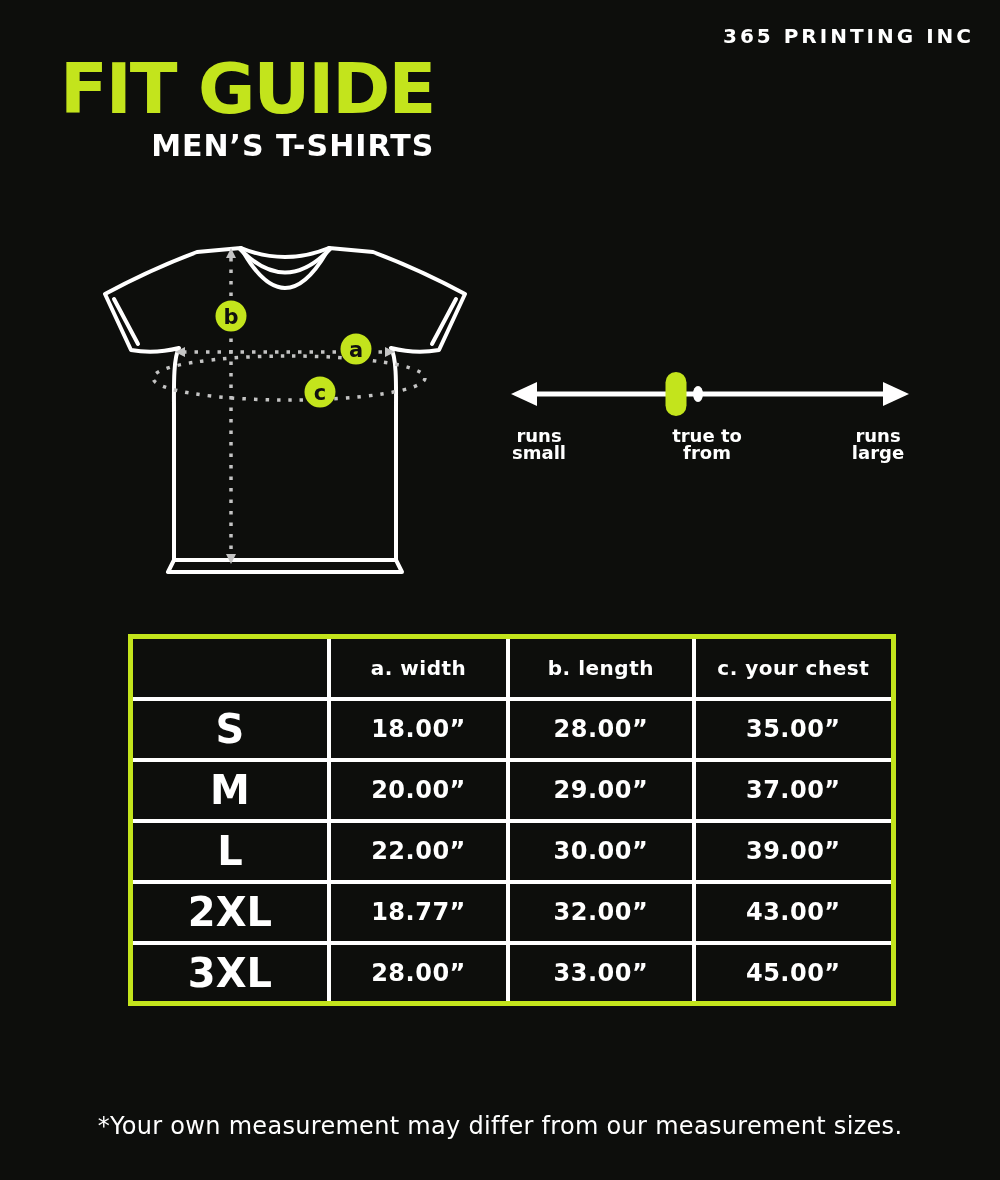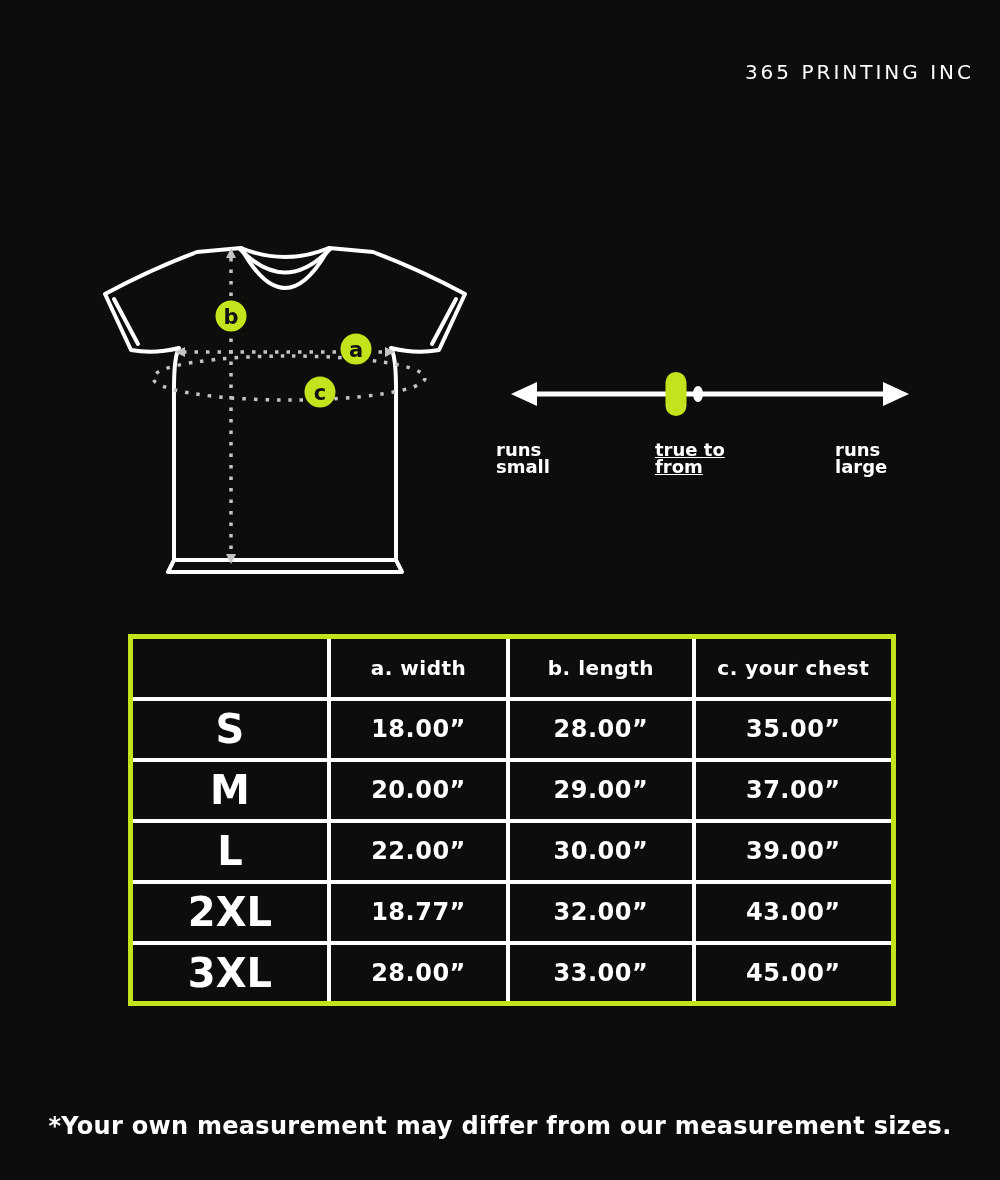--- a/index.html
+++ b/index.html
@@ -1,63 +1,67 @@
 <!DOCTYPE html>
 <html style="--accent: #c3e41c; --bg: #0d0e0c; --fg: #ffffff;"><head>
 <meta charset="utf-8">
 <style>
   :root { --accent:#c3e41c; --bg:#0d0e0c; --fg:#ffffff; }
   * { box-sizing:border-box; }
   body { margin:0; background:var(--bg); font-family:"DejaVu Sans", sans-serif; }
   .page { position:relative; width:1000px; height:1180px; background:var(--bg); overflow:hidden; }
 
-  .brand { position:absolute; top:24px; right:26px; font-size:20px; font-weight:normal;
-           letter-spacing:3px; color:var(--fg); white-space:nowrap;margin-top:36px; }
+  .brand { position:absolute; top:24px; right:26px; font-size:20px; font-weight:bold;
+           letter-spacing:3px; color:var(--fg); white-space:nowrap; }
 
   .title-block { position:absolute; left:60px; top:54px; width:max-content; }
   .title { margin:0; font-size:70px; line-height:1.0; letter-spacing:-2px;
            color:var(--accent); font-weight:bold; white-space:nowrap; }
   .subtitle { margin-top:4px; text-align:right; font-size:30px; font-weight:bold;
               color:var(--fg); letter-spacing:1px; }
 
   .tshirt-svg { position:absolute; left:93px; top:240px; }
   .scale-svg  { position:absolute; left:505px; top:358px; }
 
   .shirt-line { stroke:#ffffff; stroke-width:4; fill:none; stroke-linejoin:round; stroke-linecap:round; }
   .dash-line  { stroke:#c4c4c4; stroke-width:3.5; fill:none; stroke-dasharray:3.5 8; }
   .dash-arrow { fill:#c4c4c4; }
   .accent-fill{ fill:var(--accent); }
   .marker-letter { font-family:"DejaVu Sans", sans-serif; font-size:21px; font-weight:bold;
                    fill:#101010; text-anchor:middle; }
 
-  .scale-label { position:absolute; top:441px; color:var(--fg); font-weight:bold;
-                 font-size:18px; line-height:17px; text-align:left; }
+  .scale-label { position:absolute; top:427px; color:var(--fg); font-weight:bold;
+                 font-size:18px; line-height:17px; text-align:center; }
   .scale-label-left   { left:496px; width:86px; }
-  .scale-label-center { left:655px; width:104px;text-decoration:underline; }
+  .scale-label-center { left:655px; width:104px; }
   .scale-label-right  { left:835px; width:86px; }
 
   .size-table { position:absolute; left:128px; top:634px; width:768px;
                 border-collapse:collapse; table-layout:fixed;
                 border:5px solid var(--accent); }
   .size-table th, .size-table td { border:4px solid #ffffff; color:var(--fg);
                 text-align:center; vertical-align:middle; padding:0; }
   .size-table thead th { height:62px; font-size:20px; font-weight:bold; letter-spacing:0.5px; }
   .size-table tbody th { height:61px; font-size:40px; font-weight:bold; }
   .size-table tbody td { font-size:24px; font-weight:bold; letter-spacing:0.5px;margin-top:37px; }
 
   .footnote { position:absolute; top:1112px; left:0; width:1000px; text-align:center;
-              font-size:24px; font-weight:bold; color:var(--fg); letter-spacing:0.3px; }
+              font-size:24px; font-weight:normal; color:var(--fg); letter-spacing:0.3px; }
 </style>
 </head>
 <body>
 
 <div class="page">
 
   <div class="brand">365 PRINTING INC</div>
 
+  <div class="title-block">
+    <h1 class="title">FIT GUIDE</h1>
+    <div class="subtitle">MEN’S T-SHIRTS</div>
+  </div>
 
   <svg class="tshirt-svg" width="384" height="340" viewBox="0 0 384 340">
 
     <path class="shirt-line" d="M 148,8 L 104,12 C 72,24 38,40 12,54 L 38,110 C 55,113 70,112 86,108
              C 80,118 81,150 81,170 L 81,320 L 75,332 L 309,332 L 303,320 L 303,170
              C 303,150 304,118 298,108 C 314,112 329,113 346,110 L 372,54
              C 346,40 312,24 280,12 L 236,8 Q 192,88 148,8 Z"></path>
 
     <path class="shirt-line" d="M 148,8 Q 192,26 236,8"></path>
     <path class="shirt-line" d="M 147,9 Q 192,56 237,9"></path>

